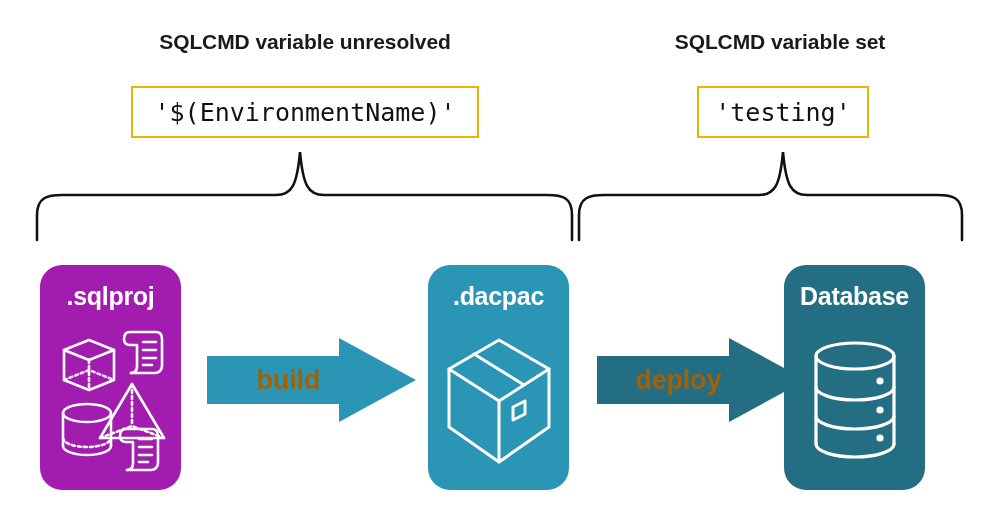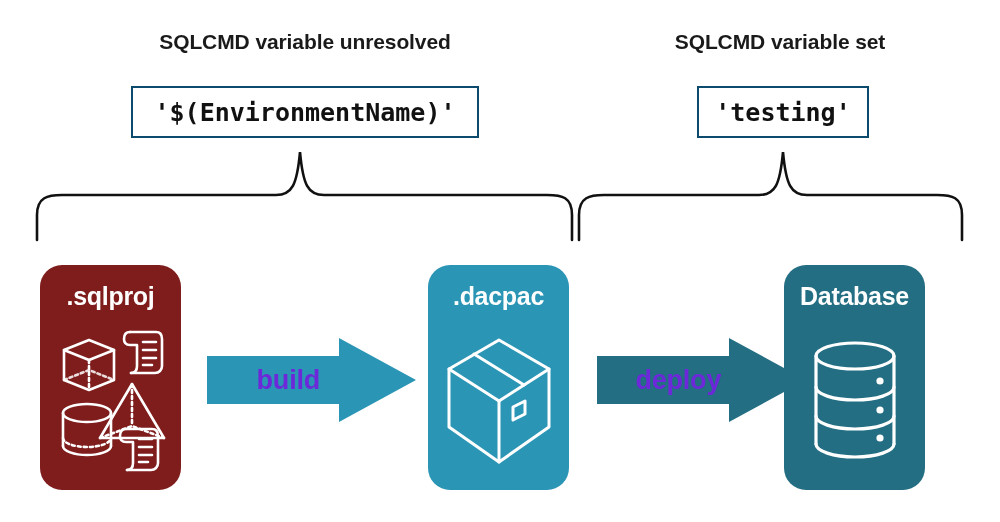--- a/index.html
+++ b/index.html
@@ -31,30 +31,29 @@
     white-space: nowrap;
     letter-spacing: -0.1px;
   }
   #heading-left  { left: 0;   top: 30px; width: 610px; }
   #heading-right { left: 575px; top: 30px; width: 410px; }
 
   
   .code-box {
     position: absolute;
     box-sizing: border-box;
-    border: 2px solid #0c4a6e;
+    border: 2px solid #eab308;
     background: #ffffff;
     display: flex;
     align-items: center;
     justify-content: center;
     font-family: "DejaVu Sans Mono", monospace;
     font-size: 25px;
     color: #111111;
     letter-spacing: 0px;
-    font-weight: bold;
   }
   #code-box-left  { left: 131px; top: 86px; width: 348px; height: 52px; }
   #code-box-right { left: 697px; top: 86px; width: 172px; height: 52px; }
 
   
   #braces {
     position: absolute;
     left: 0;
     top: 0;
     width: 1000px;
@@ -83,38 +82,38 @@
   .stage-box .stage-art {
     position: absolute;
     left: 0;
     right: 0;
     top: 55px;
     bottom: 8px;
     display: flex;
     align-items: center;
     justify-content: center;
   }
-  #box-sqlproj  { left: 40px;  top: 265px; width: 141px; height: 225px; background: #7f1d1d; }
+  #box-sqlproj  { left: 40px;  top: 265px; width: 141px; height: 225px; background: #a21caf; }
   #box-dacpac   { left: 428px; top: 265px; width: 141px; height: 225px; background: #2b95b5; padding-left: 48px; }
   #box-database { left: 784px; top: 265px; width: 141px; height: 225px; background: #236e82; }
 
   
   .arrow {
     position: absolute;
   }
   .arrow .arrow-label {
     position: absolute;
     left: 0;
     top: 0;
     height: 100%;
     width: 74%;
     display: flex;
     align-items: center;
     justify-content: center;
-    color: #6d28d9;
+    color: #a16207;
     font-family: "Liberation Sans", sans-serif;
     font-weight: bold;
     font-size: 27px;
     letter-spacing: -0.2px;
     padding-left: 8px;
     box-sizing: border-box;
   }
   #arrow-build  { left: 207px; top: 338px; width: 209px; height: 84px; }
   #arrow-deploy { left: 597px; top: 338px; width: 209px; height: 84px; }
 </style>

